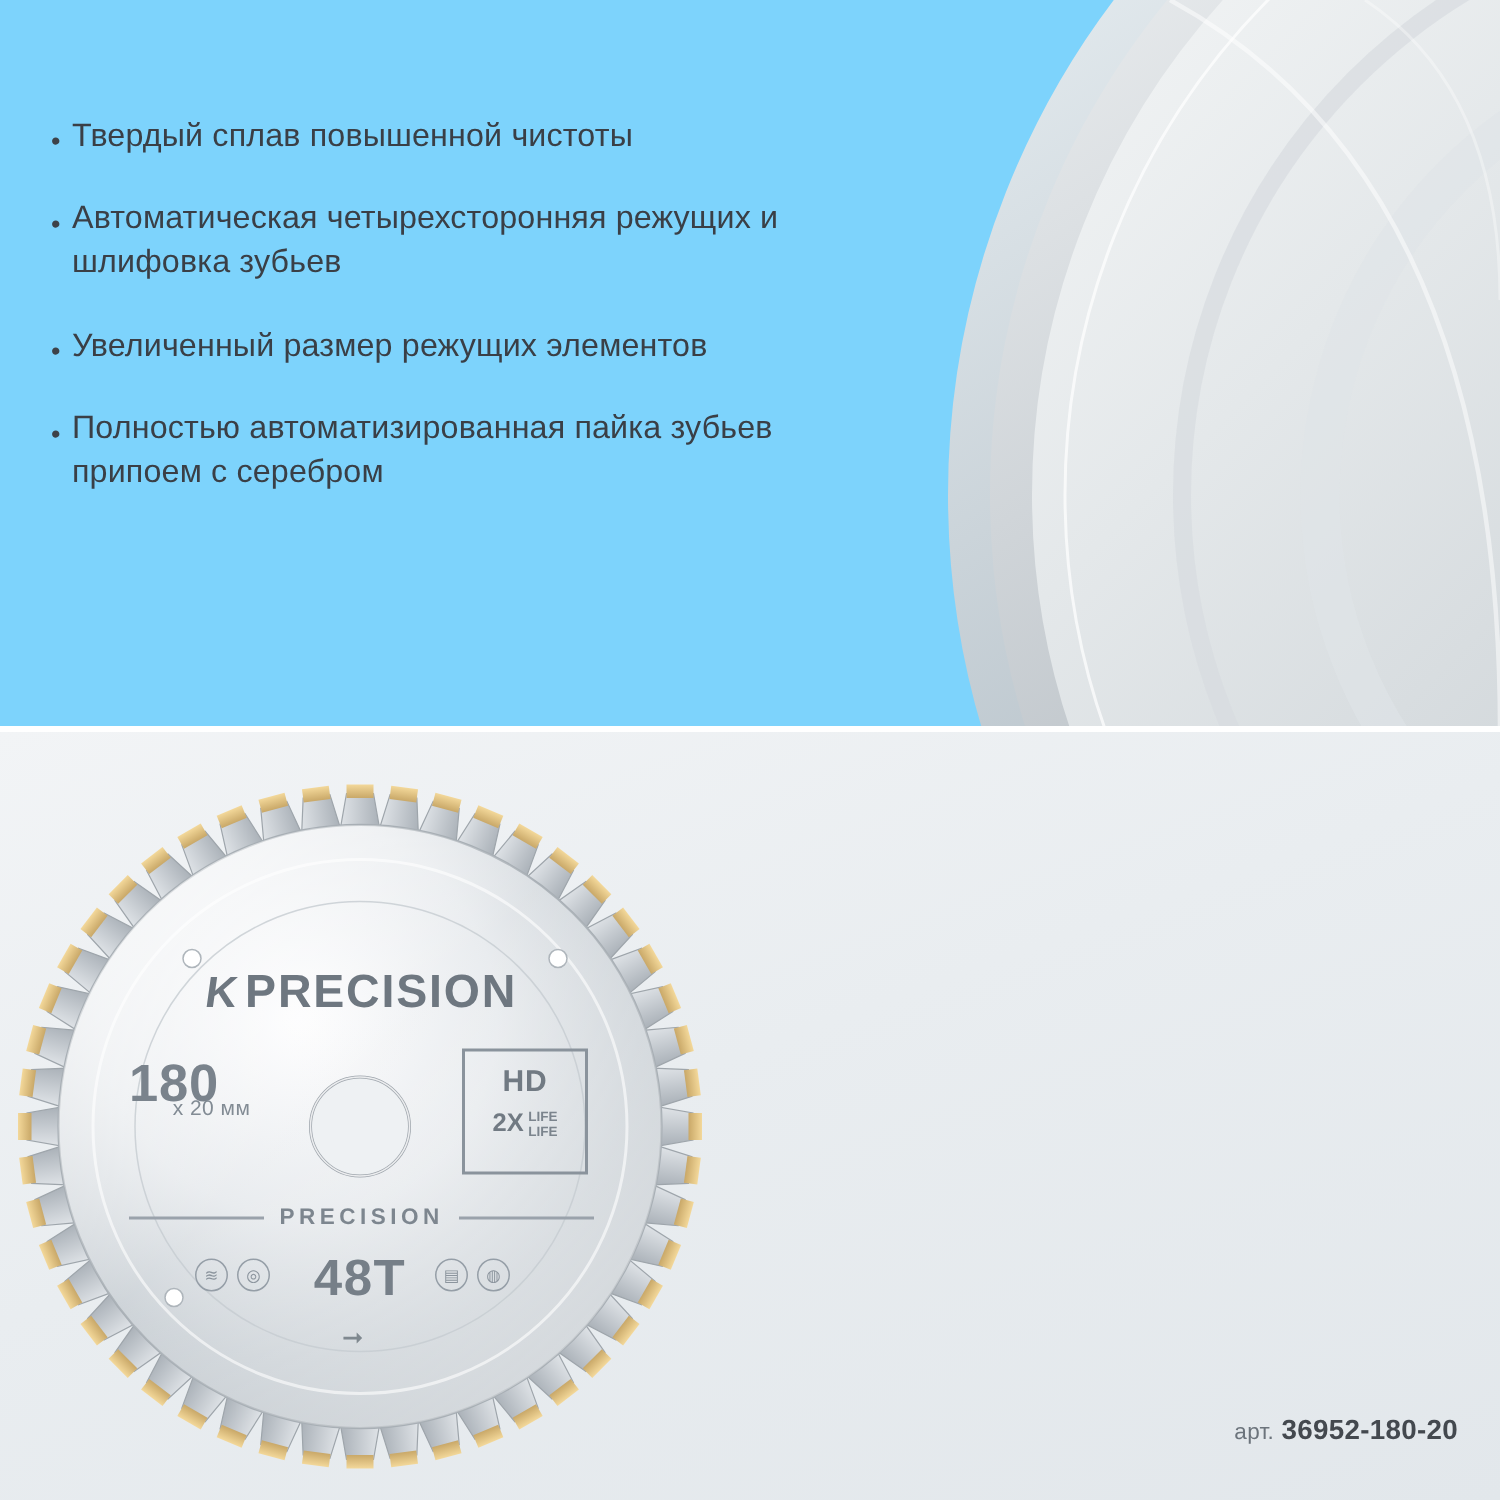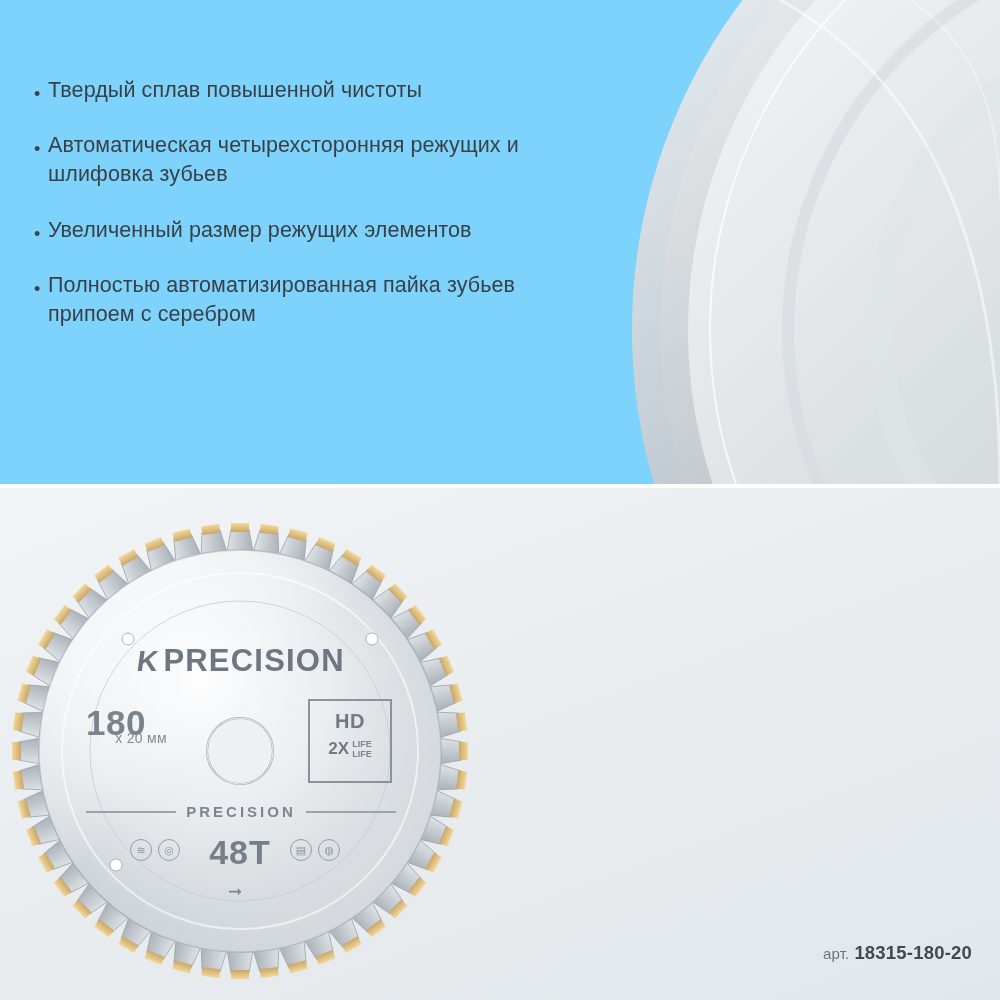--- a/index.html
+++ b/index.html
@@ -646,16 +646,16 @@
       <div class="pictos-right">
         <span class="picto">▤</span>
         <span class="picto">◍</span>
       </div>
 
       <div class="arrow-ind">➞</div>
     </div>
 
     <div class="art-code">
       <span class="art-prefix">арт.</span>
-      <span class="art-num">18315-180-20</span>
+      <span class="art-num">36952-180-20</span>
     </div>
   </div>
 </div>
 
 </body></html>

